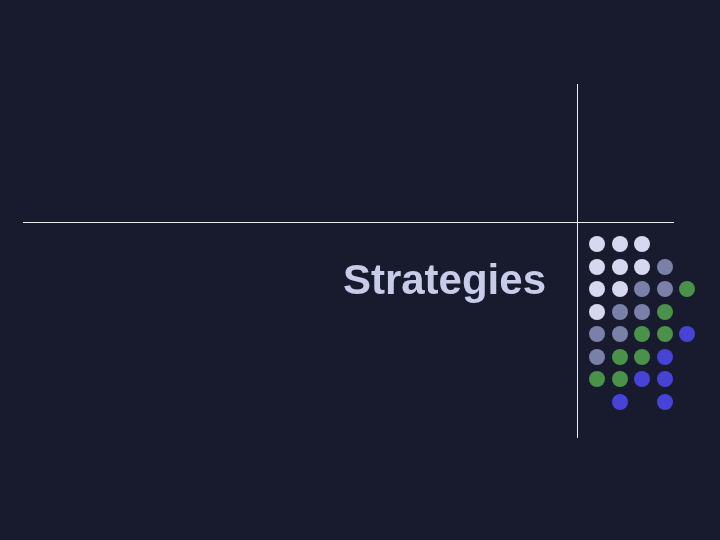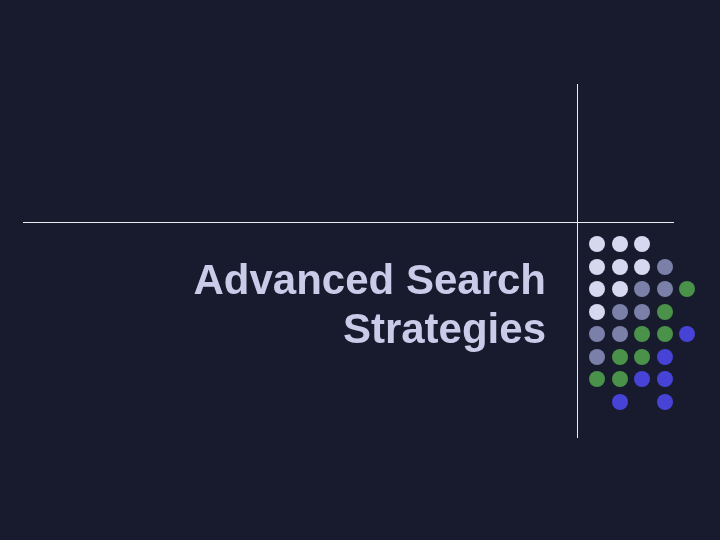--- a/index.html
+++ b/index.html
@@ -28,21 +28,20 @@
   }
 </style>
 </head>
 <body style="background: rgb(23, 27, 45);">
 
 <div class="slide">
   <div class="h-rule" style="left: 23px; top: 222px; width: 651px; background: rgb(236, 238, 244);"></div>
   <div class="v-rule" style="left: 577px; top: 84px; height: 354px; background: rgb(236, 238, 244);"></div>
 
   <div class="title" style="left: 100px; top: 255px; width: 446px; color: rgb(201, 204, 233);">
-    <div>Advanced Search</div>
     <div>Strategies</div>
   </div>
 
   <div id="dot-grid">
       <span class="dot" style="left: 589px; top: 236px; background: rgb(214, 216, 240);"></span>
       <span class="dot" style="left: 611.5px; top: 236px; background: rgb(214, 216, 240);"></span>
       <span class="dot" style="left: 634px; top: 236px; background: rgb(214, 216, 240);"></span>
       <span class="dot" style="left: 589px; top: 258.5px; background: rgb(214, 216, 240);"></span>
       <span class="dot" style="left: 611.5px; top: 258.5px; background: rgb(214, 216, 240);"></span>
       <span class="dot" style="left: 634px; top: 258.5px; background: rgb(214, 216, 240);"></span>

